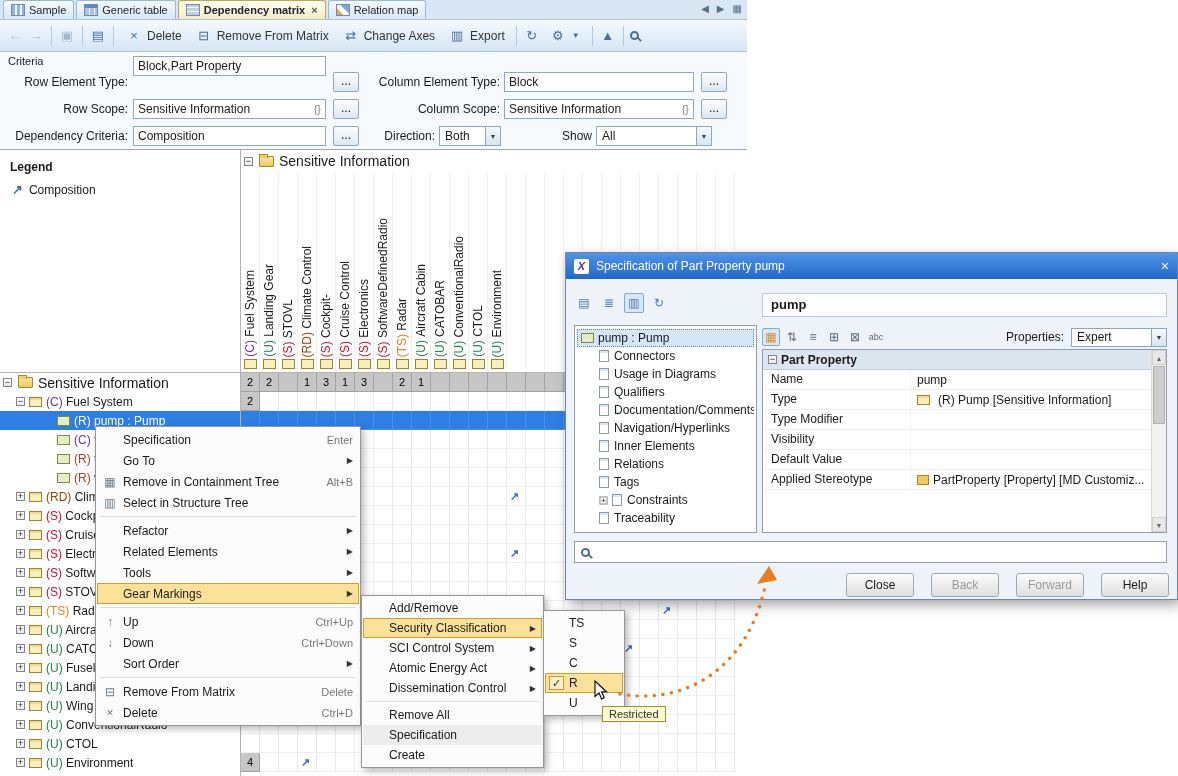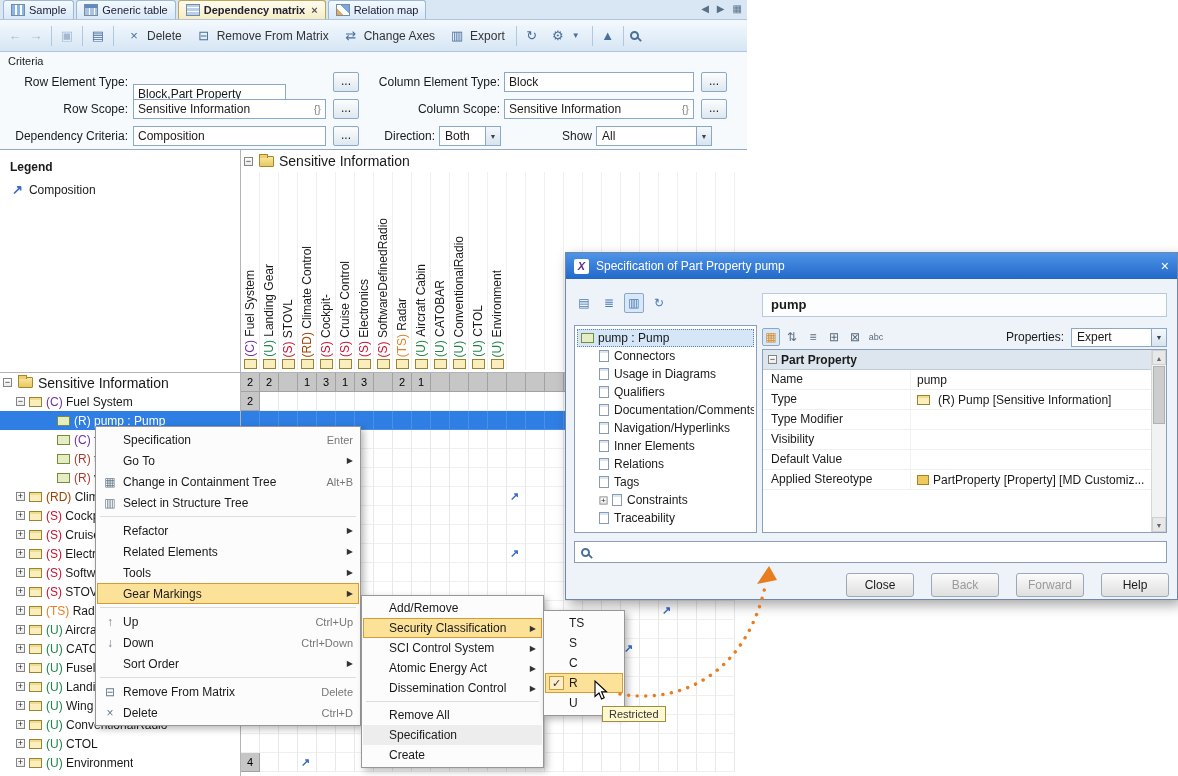--- a/index.html
+++ b/index.html
@@ -194,21 +194,21 @@
       <span class="tsep"></span>
       <span class="ticon">▲</span>
       <span class="tsep"></span>
       <span class="mag"></span>
     </div>
 
     <div class="criteria">
       <div class="crit-title">Criteria</div>
 
       <div class="clabel" style="top:20px;left:0;width:128px">Row Element Type:</div>
-      <div class="cfield" style="top:32px;left:133px;width:153px">
+      <div class="cfield" style="top:4px;left:133px;width:193px">
           <span>Block,Part Property</span>
         </div>
       <div class="cbrowse" style="top:20px;left:333px">...</div>
 
       <div class="clabel" style="top:20px;left:362px;width:138px">Column Element Type:</div>
       <div class="cfield" style="top:20px;left:504px;width:190px">
           <span>Block</span>
         </div>
       <div class="cbrowse" style="top:20px;left:701px">...</div>
 
@@ -1044,21 +1044,21 @@
         <span class="mlabel">Specification</span>
         <span class="msc">Enter</span>
       </div>
       <div class="mitem">
         <span class="micon"></span>
         <span class="mlabel">Go To</span>
         <span class="marr">▶</span>
       </div>
       <div class="mitem">
         <span class="micon">▦</span>
-        <span class="mlabel">Change in Containment Tree</span>
+        <span class="mlabel">Remove in Containment Tree</span>
         <span class="msc">Alt+B</span>
       </div>
       <div class="mitem">
         <span class="micon">▥</span>
         <span class="mlabel">Select in Structure Tree</span>
       </div>
       <div class="msep"></div>
       <div class="mitem">
         <span class="micon"></span>
         <span class="mlabel">Refactor</span>

